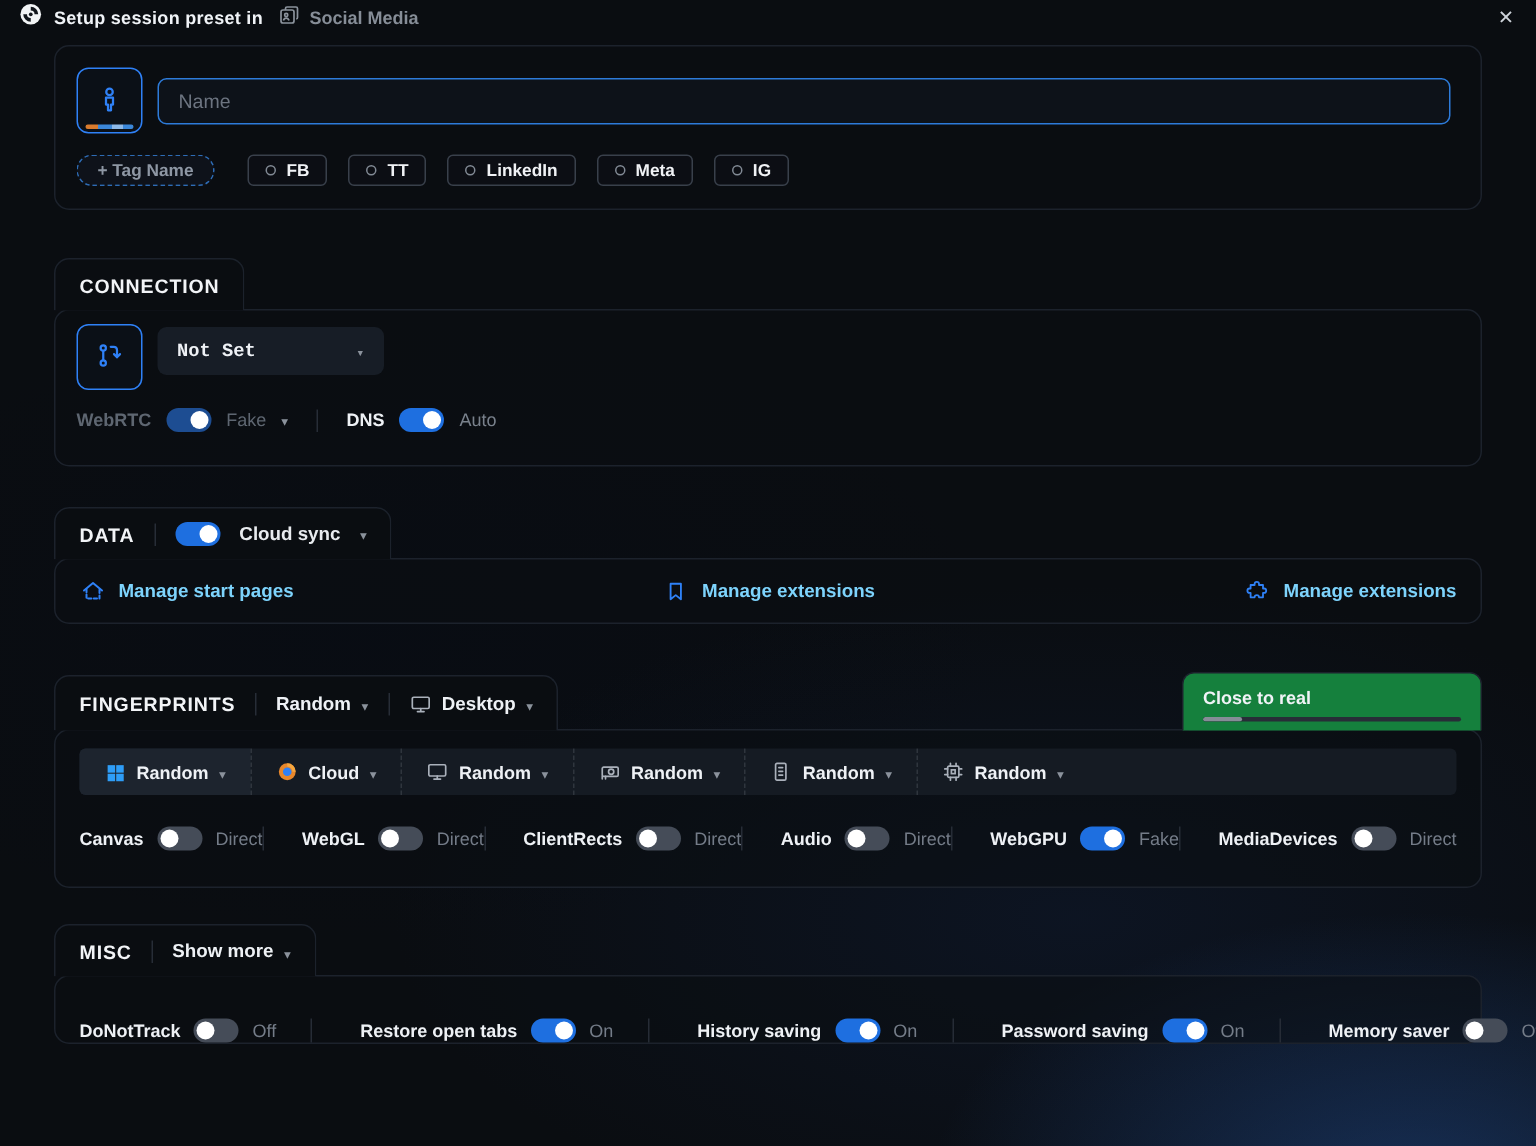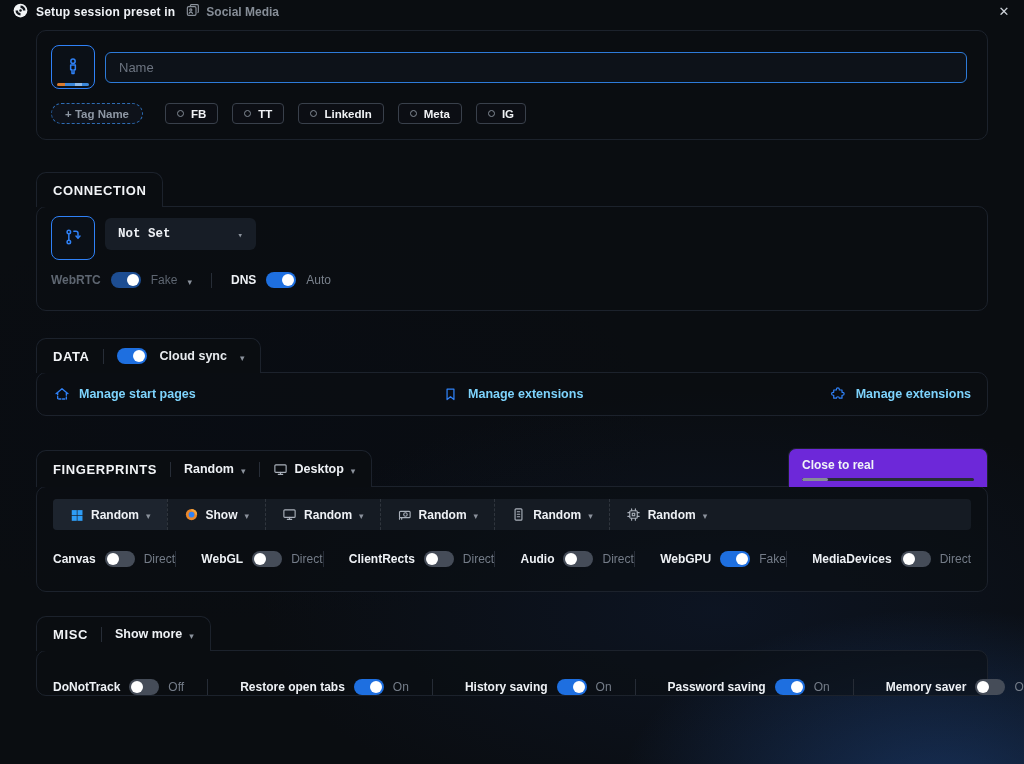--- a/index.html
+++ b/index.html
@@ -75,21 +75,21 @@
   .links { display:flex; justify-content:space-between; align-items:center; height:100%; padding:0 16px; }
   .link { display:flex; align-items:center; gap:9px; background:none; border:none; cursor:pointer; font-family:inherit; }
   .link-ico { width:17px; height:17px; display:flex; align-items:center; justify-content:center; }
   .link-label { font-size:12.5px; font-weight:700; color:#7dd3fc; white-space:nowrap; }
 
   
   #t-fp { top:450px; height:37px; }
   #p-fp { top:486px; height:106px; }
   .tab-dd { display:flex; align-items:center; gap:7px; background:none; border:none; cursor:pointer; font-family:inherit; }
   .tab-dd-label { font-size:12.5px; font-weight:700; color:#eef1f5; white-space:nowrap; }
-  .quality-box { position:absolute; left:788px; top:448px; width:200px; height:39px; border:1px solid #1c222c; border-bottom:none; border-radius:8px 8px 0 0; background:#6d28d9; z-index:2; padding:9px 13px 0; }
+  .quality-box { position:absolute; left:788px; top:448px; width:200px; height:39px; border:1px solid #1c222c; border-bottom:none; border-radius:8px 8px 0 0; background:#15803d; z-index:2; padding:9px 13px 0; }
   .quality-label { font-size:12px; font-weight:700; color:#f0f3f7; }
   .qbar { margin-top:6px; height:3px; border-radius:2px; background:#272d37; overflow:hidden; }
   .qfill { height:100%; background:#868d97; border-radius:2px; }
   .fp-bar { position:absolute; left:16px; right:16px; top:12px; height:31px; background:#151b23; border-radius:4px; display:flex; align-items:stretch; }
   .fp-dd { display:flex; align-items:center; gap:7px; padding:0 16px; background:none; border:none; cursor:pointer; font-family:inherit; }
   .fp-bar button:first-of-type { background:#1d242e; border-radius:4px 0 0 4px; }
   .fp-dd + .fp-dd { border-left:1px dashed rgba(139,146,156,.22); }
   .fp-dd-ico { width:15px; height:15px; display:flex; align-items:center; justify-content:center; }
   .fp-dd-label { font-size:12px; font-weight:700; color:#eef1f5; white-space:nowrap; }
   .fp-toggles { position:absolute; left:16px; right:16px; top:58px; height:28px; display:flex; align-items:center; justify-content:space-between; }
@@ -284,21 +284,21 @@
           <span class="caret"></span>
         </button>
         <button class="fp-dd">
           <span class="fp-dd-ico">
             <svg viewBox="0 0 24 24" width="15" height="15">
               <circle cx="12" cy="12" r="9" fill="#e8872b"></circle>
               <path d="M12 3a9 9 0 0 1 9 9h-3.4A5.6 5.6 0 0 0 12 6.4z" fill="#f6a73f"></path>
               <circle cx="12" cy="12" r="4.6" fill="#2f81f7"></circle>
             </svg>
           </span>
-          <span class="fp-dd-label">Show</span>
+          <span class="fp-dd-label">Cloud</span>
           <span class="caret"></span>
         </button>
         <button class="fp-dd">
           <span class="fp-dd-ico">
             <svg viewBox="0 0 24 24" width="15" height="15" fill="none" stroke="#aab1bb" stroke-width="1.8" stroke-linecap="round">
               <rect x="3" y="4.5" width="18" height="12" rx="1.5"></rect>
               <path d="M12 16.5v3M8.5 19.8h7"></path>
             </svg>
           </span>
           <span class="fp-dd-label">Random</span>

